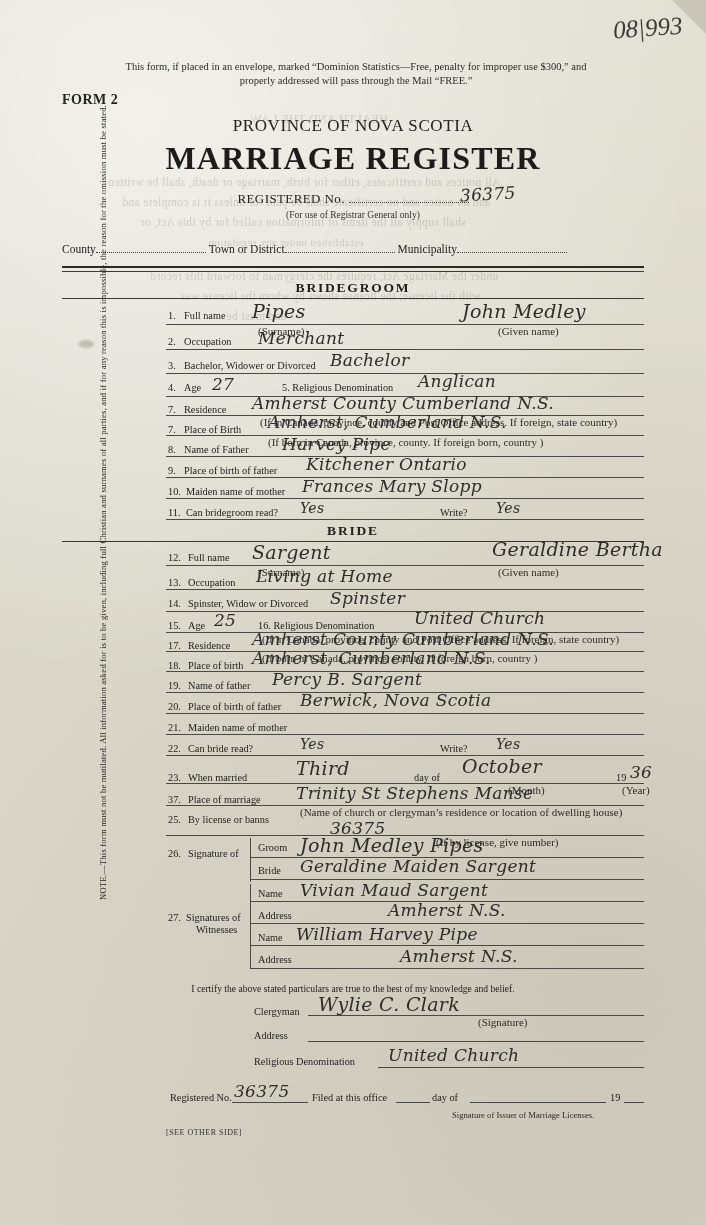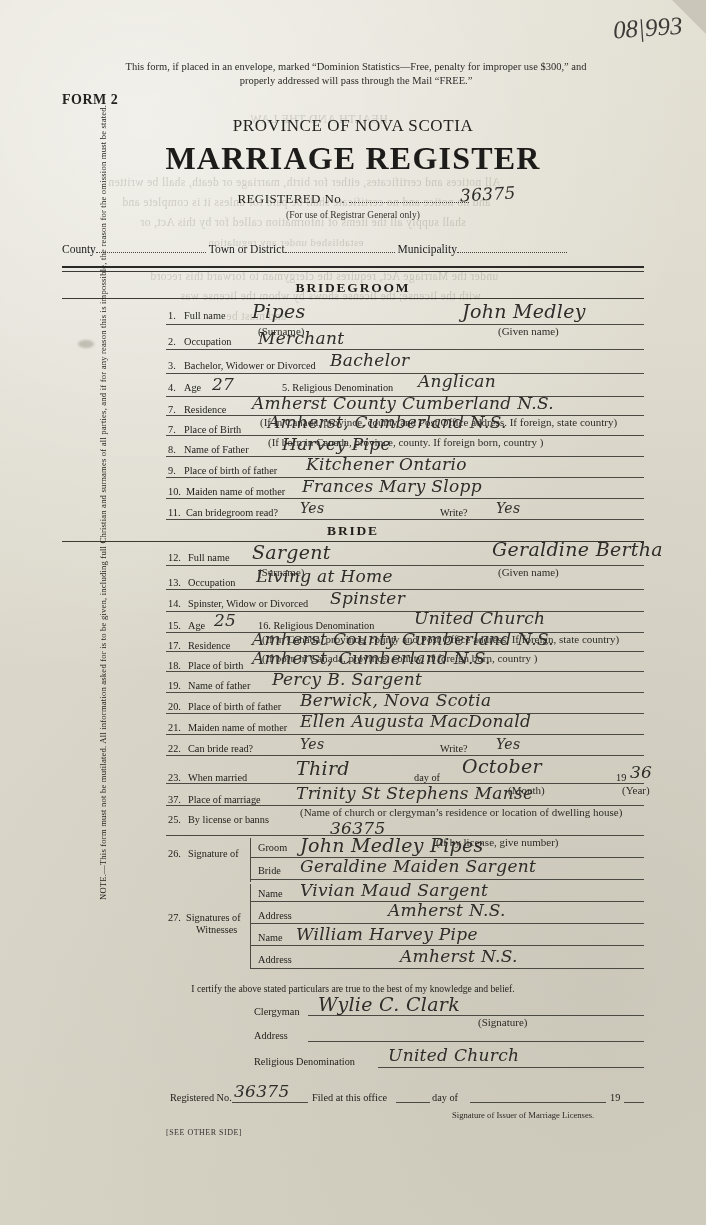--- a/index.html
+++ b/index.html
@@ -301,21 +301,20 @@
   <div class="hand" style="left:272px;top:669px;">Percy B. Sargent</div>
   <div class="row" style="top:692px;"></div>
 
   <div class="lbl" style="left:168px;top:701px;">20.</div>
   <div class="lbl" style="left:188px;top:701px;">Place of birth of father</div>
   <div class="hand" style="left:300px;top:690px;">Berwick, Nova Scotia</div>
   <div class="row" style="top:713px;"></div>
 
   <div class="lbl" style="left:168px;top:722px;">21.</div>
   <div class="lbl" style="left:188px;top:722px;">Maiden name of mother</div>
-  <div class="hand" style="left:300px;top:711px;">Ellen Augusta MacDonald</div>
   <div class="row" style="top:734px;"></div>
 
   <div class="lbl" style="left:168px;top:743px;">22.</div>
   <div class="lbl" style="left:188px;top:743px;">Can bride read?</div>
   <div class="hand sm" style="left:300px;top:736px;">Yes</div>
   <div class="lbl" style="left:440px;top:743px;">Write?</div>
   <div class="hand sm" style="left:496px;top:736px;">Yes</div>
   <div class="row" style="top:755px;"></div>
 
   <div class="lbl" style="left:168px;top:772px;">23.</div>

